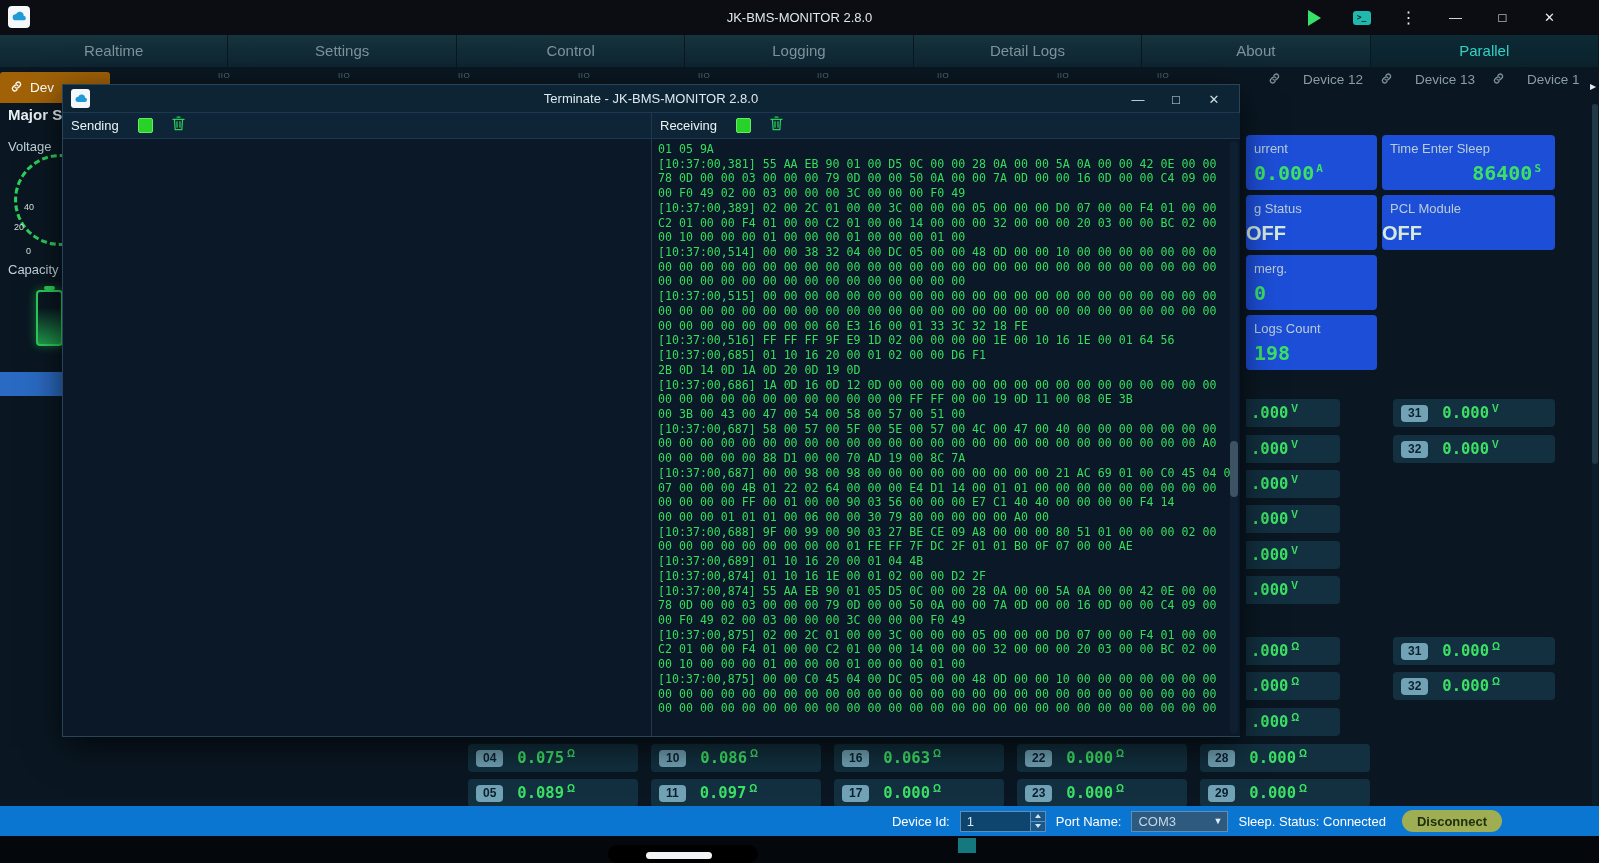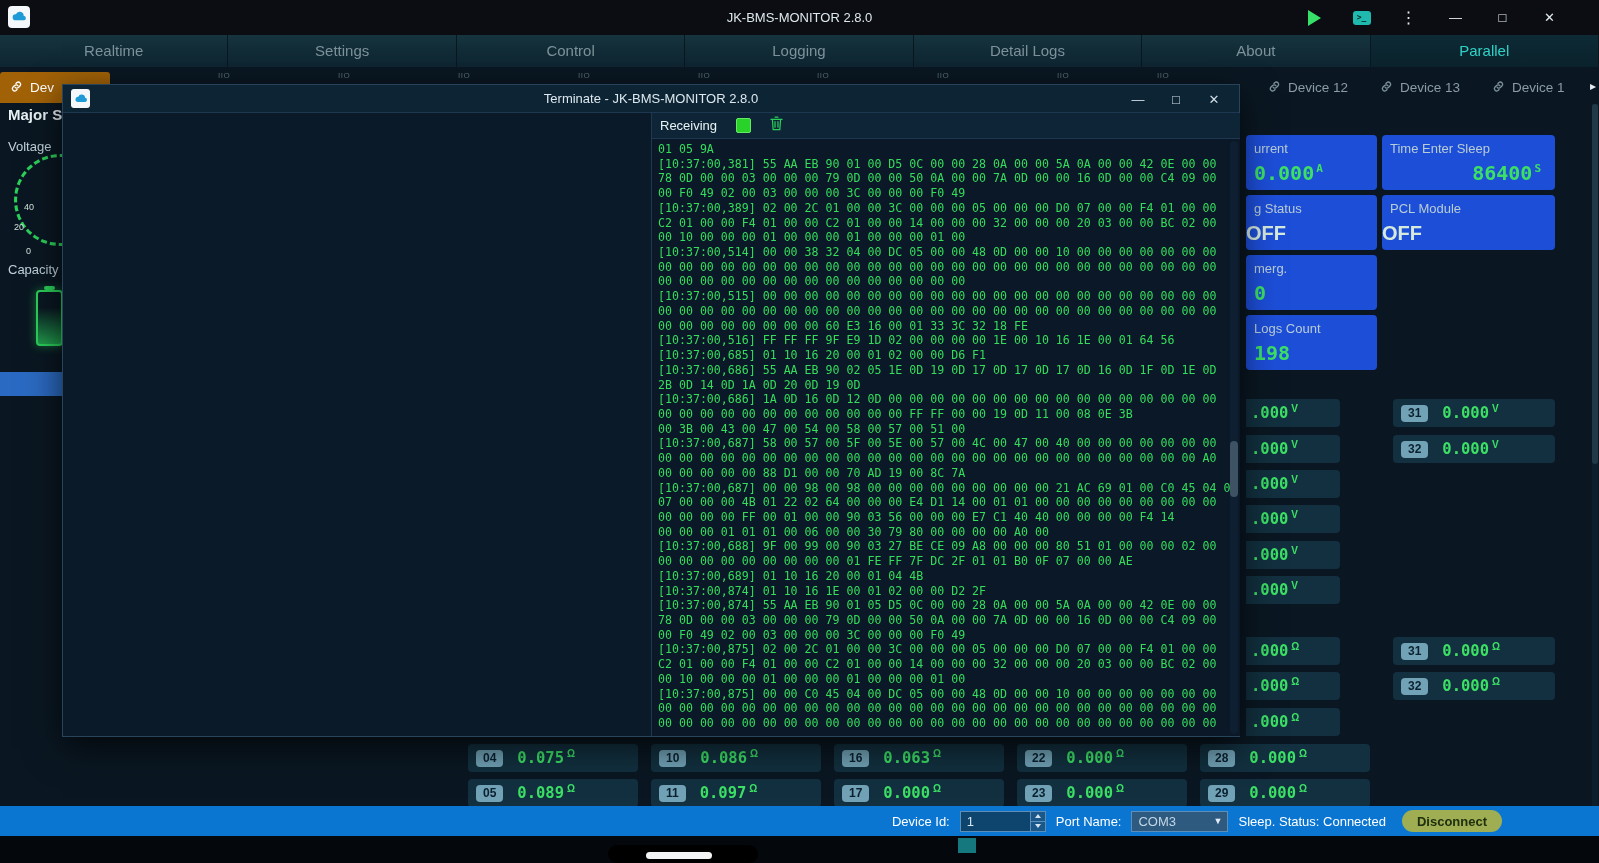--- a/index.html
+++ b/index.html
@@ -20,21 +20,21 @@
   
   .nav-row { position:absolute; left:0; top:35px; width:100%; height:32px; display:flex; z-index:3; }
   .nav-tab { flex:1; text-align:center; line-height:32px; font-size:15px; color:#7e929b; background:linear-gradient(#16343e,#0e2531); border-right:1px solid #091720; }
   .nav-tab.active { color:#2fd3c6; background:linear-gradient(#0d2a35,#0a222c); }
 
   
   .device-strip { position:absolute; left:0; top:67px; width:100%; height:36px; z-index:2; }
   .active-device-tab { position:absolute; left:0; top:5px; width:110px; height:31px; background:#a16207; color:#fff; display:flex; align-items:center; padding-left:10px; gap:7px; font-size:13.5px; border-radius:3px 3px 0 0; }
   .tab-mark { position:absolute; top:4px; font-size:8px; color:#5a707b; letter-spacing:.5px; }
   .device-tabs-right { position:absolute; right:0; top:5px; width:345px; height:31px; display:flex; overflow:hidden; }
-  .device-tab { width:112px; display:flex; align-items:center; gap:7px; padding-left:14px; font-size:13.5px; color:#8a9ca6; flex:none; }
+  .device-tab { width:112px; display:flex; gap:22px; padding-left:14px; font-size:13.5px; color:#8a9ca6; flex:none; }
   .tab-scroll-arrow { position:absolute; right:3px; top:12px; color:#e6eef2; font-size:12px; z-index:4; }
 
   
   .main-layer { position:absolute; inset:0; z-index:1; }
   .major-heading { position:absolute; left:8px; top:106px; font-size:15px; font-weight:bold; color:#e8f1f4; white-space:nowrap; }
   .small-label { position:absolute; font-size:13px; color:#c2d2da; white-space:nowrap; }
   .gauge { position:absolute; left:6px; top:152px; width:56px; height:108px; overflow:hidden; }
   .gauge-arc { position:absolute; left:8px; top:2px; width:92px; height:92px; border:3px dashed #2bd05a; border-radius:50%; }
   .gauge-tick { position:absolute; font-size:9px; color:#cfe0d8; }
   .battery { position:absolute; left:36px; top:290px; width:27px; height:56px; border:2px solid #2bd05a; border-radius:4px; background:linear-gradient(rgba(0,0,0,0) 30%, rgba(40,200,90,.75)); box-shadow:0 0 10px rgba(40,220,90,.45); }
@@ -381,20 +381,32 @@
           </svg>
       </div>
       <div class="dlg-title">Terminate - JK-BMS-MONITOR 2.8.0</div>
       <div class="dlg-controls">
         <span class="dlg-btn">—</span>
         <span class="dlg-btn">□</span>
         <span class="dlg-btn">✕</span>
       </div>
     </div>
     <div class="dlg-body">
+      <div class="pane left">
+        <div class="pane-header">
+          <span class="pane-label">Sending</span>
+          <span class="sq-btn"></span>
+          <span>
+            <svg width="13" height="15" viewBox="0 0 14 16">
+                <path d="M1 3.5h12M5.5 1.2h3M2.6 3.5l.8 11h7.2l.8-11M5.4 6v6M8.6 6v6" stroke="#2bd05a" stroke-width="1.3" fill="none" stroke-linecap="round"></path>
+              </svg>
+          </span>
+        </div>
+        <div class="pane-content"></div>
+      </div>
       <div class="pane rightp">
         <div class="pane-header">
           <span class="pane-label">Receiving</span>
           <span class="sq-btn"></span>
           <span>
             <svg width="13" height="15" viewBox="0 0 14 16">
                 <path d="M1 3.5h12M5.5 1.2h3M2.6 3.5l.8 11h7.2l.8-11M5.4 6v6M8.6 6v6" stroke="#2bd05a" stroke-width="1.3" fill="none" stroke-linecap="round"></path>
               </svg>
           </span>
         </div>
@@ -408,21 +420,20 @@
               <div class="hexline">C2 01 00 00 F4 01 00 00 C2 01 00 00 14 00 00 00 32 00 00 00 20 03 00 00 BC 02 00</div>
               <div class="hexline">00 10 00 00 00 01 00 00 00 01 00 00 00 01 00</div>
               <div class="hexline">[10:37:00,514] 00 00 38 32 04 00 DC 05 00 00 48 0D 00 00 10 00 00 00 00 00 00 00</div>
               <div class="hexline">00 00 00 00 00 00 00 00 00 00 00 00 00 00 00 00 00 00 00 00 00 00 00 00 00 00 00</div>
               <div class="hexline">00 00 00 00 00 00 00 00 00 00 00 00 00 00 00</div>
               <div class="hexline">[10:37:00,515] 00 00 00 00 00 00 00 00 00 00 00 00 00 00 00 00 00 00 00 00 00 00</div>
               <div class="hexline">00 00 00 00 00 00 00 00 00 00 00 00 00 00 00 00 00 00 00 00 00 00 00 00 00 00 00</div>
               <div class="hexline">00 00 00 00 00 00 00 00 60 E3 16 00 01 33 3C 32 18 FE</div>
               <div class="hexline">[10:37:00,516] FF FF FF 9F E9 1D 02 00 00 00 00 1E 00 10 16 1E 00 01 64 56</div>
               <div class="hexline">[10:37:00,685] 01 10 16 20 00 01 02 00 00 D6 F1</div>
-              <div class="hexline">[10:37:00,686] 55 AA EB 90 02 05 1E 0D 19 0D 17 0D 17 0D 17 0D 16 0D 1F 0D 1E 0D</div>
               <div class="hexline">2B 0D 14 0D 1A 0D 20 0D 19 0D</div>
               <div class="hexline">[10:37:00,686] 1A 0D 16 0D 12 0D 00 00 00 00 00 00 00 00 00 00 00 00 00 00 00 00</div>
               <div class="hexline">00 00 00 00 00 00 00 00 00 00 00 00 FF FF 00 00 19 0D 11 00 08 0E 3B</div>
               <div class="hexline">00 3B 00 43 00 47 00 54 00 58 00 57 00 51 00</div>
               <div class="hexline">[10:37:00,687] 58 00 57 00 5F 00 5E 00 57 00 4C 00 47 00 40 00 00 00 00 00 00 00</div>
               <div class="hexline">00 00 00 00 00 00 00 00 00 00 00 00 00 00 00 00 00 00 00 00 00 00 00 00 00 00 A0</div>
               <div class="hexline">00 00 00 00 00 88 D1 00 00 70 AD 19 00 8C 7A</div>
               <div class="hexline">[10:37:00,687] 00 00 98 00 98 00 00 00 00 00 00 00 00 00 21 AC 69 01 00 C0 45 04 00</div>
               <div class="hexline">07 00 00 00 4B 01 22 02 64 00 00 00 E4 D1 14 00 01 01 00 00 00 00 00 00 00 00 00</div>
               <div class="hexline">00 00 00 00 FF 00 01 00 00 90 03 56 00 00 00 E7 C1 40 40 00 00 00 00 F4 14</div>

